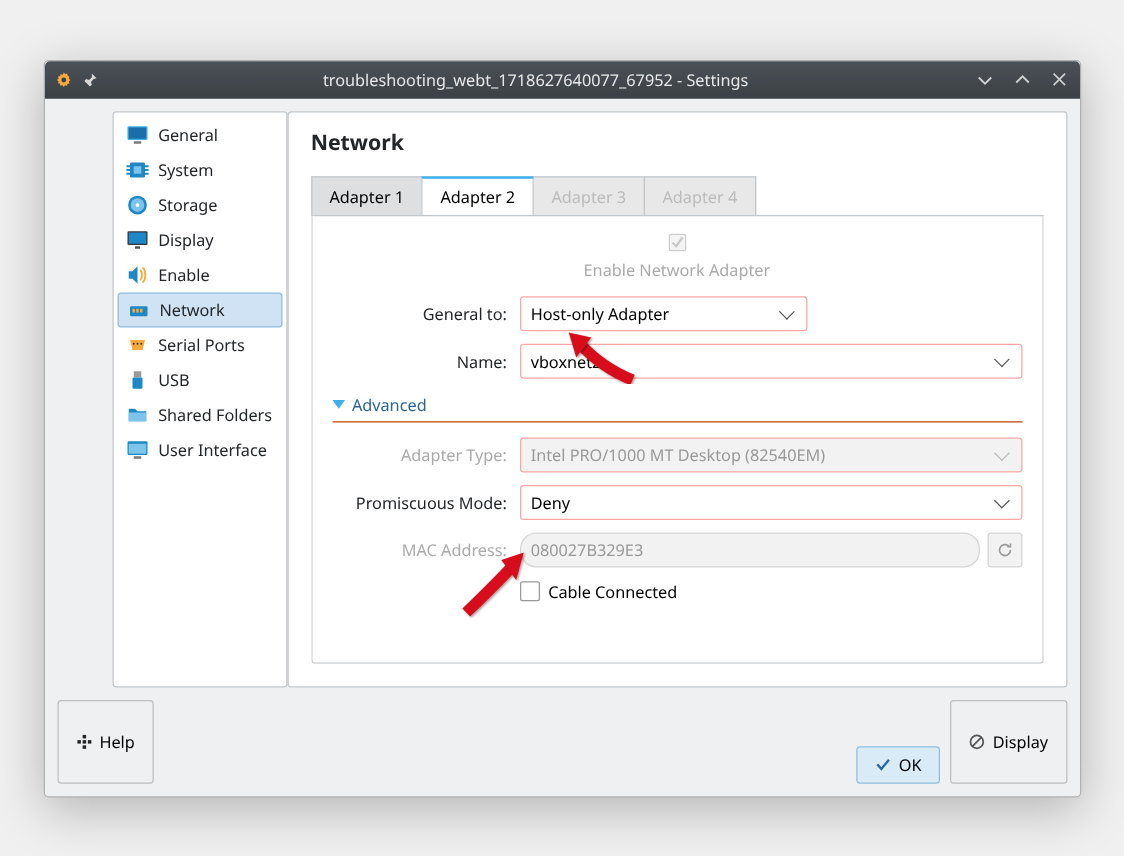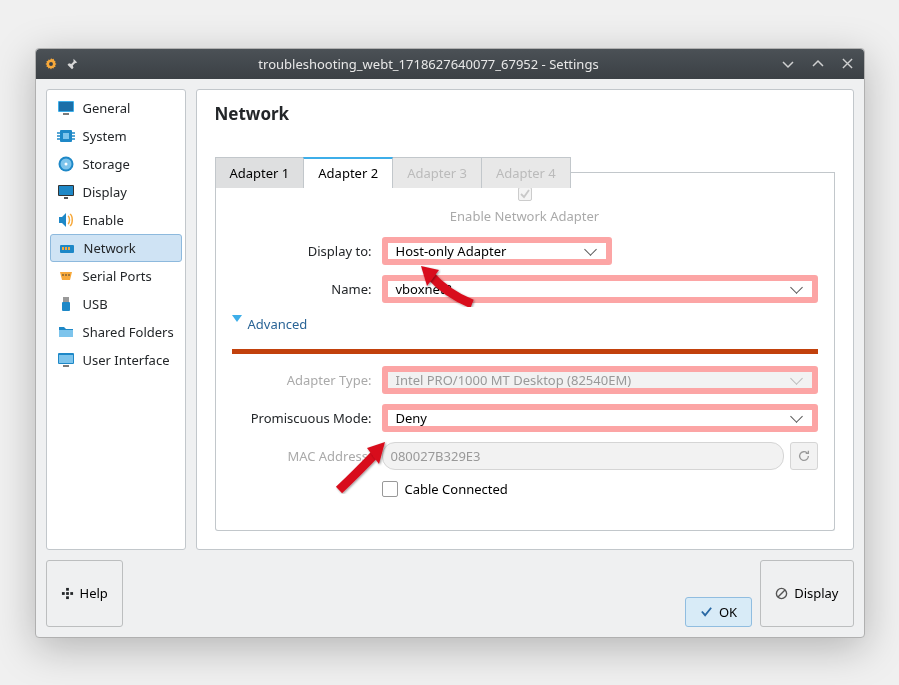--- a/index.html
+++ b/index.html
@@ -6,54 +6,54 @@
   body { font-family: "Noto Sans", "Segoe UI", Arial, sans-serif; font-size: 13px; background: #f0f0f0; display: flex; align-items: center; justify-content: center; height: 100vh; }
   .window { width: 830px; height: 590px; background: #eff0f1; border: 1px solid #b0b0b0; border-radius: 4px; box-shadow: 0 10px 40px rgba(0,0,0,0.25); display: flex; flex-direction: column; position: relative; }
 
   .titlebar { background: linear-gradient(#4b5156, #3b4045); color: #e8e8e8; height: 30px; display: flex; align-items: center; padding: 0 8px; border-radius: 4px 4px 0 0; }
   .titlebar .gear { width: 14px; height: 14px; margin-right: 8px; }
   .titlebar .pin { margin-right: 8px; display:flex; align-items:center; }
   .titlebar .title { flex: 1; text-align: center; font-size: 13px; }
   .titlebar .winbtns { display: flex; gap: 14px; margin-left: 8px; }
   .titlebar .winbtn { width: 16px; height: 16px; display: flex; align-items: center; justify-content: center; cursor: pointer; opacity: 0.85; }
 
-  .body { flex: 1; display: flex; padding: 10px; gap: 10px; min-height: 0; }
+  .body { flex: 1; display: flex; padding: 10px; min-height: 0; margin-left: 44px; }
 
   .sidebar { width: 140px; background: #fff; border: 1px solid #c2c7cb; border-radius: 3px; padding: 4px 0; overflow-y: auto; }
   .sidebar-item { display: flex; align-items: center; gap: 8px; padding: 5px 10px; cursor: pointer; color: #232629; }
   .sidebar-item.selected { background: #cfe3f4; border: 1px solid #8db9dd; border-radius: 3px; margin: 0 3px; padding: 4px 7px; }
   .sidebar-item .sb-icon { width: 18px; height: 18px; display: flex; align-items: center; justify-content: center; }
   .sidebar-item span { font-size: 13px; }
 
   .main { flex: 1; background: #fff; border: 1px solid #c2c7cb; border-radius: 3px; padding: 12px 18px 18px; display: flex; flex-direction: column; position: relative; }
   .main h1 { font-size: 17px; font-weight: bold; margin-bottom: 16px; color: #232629; }
 
   .tabs { display: flex; border-bottom: 1px solid #c2c7cb; }
-  .tab { padding: 6px 14px; background: #dedfe0; border: 1px solid #c2c7cb; border-bottom: none; margin-right: -1px; font-size: 13px; cursor: pointer; position: relative; top: 16px; }
+  .tab { padding: 6px 14px; background: #dedfe0; border: 1px solid #c2c7cb; border-bottom: none; margin-right: -1px; font-size: 13px; cursor: pointer; position: relative; top: 0; }
   .tab.active { background: #fff; border-top: 2px solid #3daee9; padding-top: 5px; z-index: 2; }
   .tab.disabled { color: #bbb; background: #e8e8e8; cursor: default; }
 
   .tabcontent { border: 1px solid #c2c7cb; border-top: none; padding: 14px 16px 20px; flex: 1; border-radius: 0 0 3px 3px; }
 
   .checkline { display: flex; align-items: center; gap: 6px; margin-bottom: 12px; color: #aaa; flex-direction: column; }
   .chk-disabled { width: 14px; height: 14px; border: 1px solid #ccc; border-radius: 2px; display: flex; align-items: center; justify-content: center; background: #f4f4f4; }
   .chk-disabled svg { opacity: 0.4; }
 
   .formrow { display: flex; align-items: center; margin-bottom: 10px; }
   .formrow label { width: 150px; text-align: right; padding-right: 10px; font-size: 13px; color: #232629; }
   .formrow label.disabled { color: #aaa; }
-  .select { display: flex; align-items: center; justify-content: space-between; border: 6px solid #fca5a5; border-radius: 3px; background: #fff; padding: 4px 8px; height: 28px; cursor: pointer; font-size: 13px; }
+  .select { display: flex; align-items: center; justify-content: space-between; border: 1px solid #fca5a5; border-radius: 3px; background: #fff; padding: 4px 8px; height: 28px; cursor: pointer; font-size: 13px; }
   .select.small { width: 230px; flex: 0 0 230px; }
   .select.disabled { background: #f2f2f2; color: #999; cursor: default; }
   .input-disabled { flex: 1; display: flex; align-items: center; border: 1px solid #d5d5d5; border-radius: 13px; background: #f2f2f2; padding: 4px 8px; height: 28px; color: #999; font-size: 13px; }
   .chev { width: 9px; height: 9px; border-right: 1.5px solid #555; border-bottom: 1.5px solid #555; transform: rotate(45deg); margin-right: 3px; margin-top: -3px; }
   .select.disabled .chev { border-color: #bbb; }
   .refresh-btn { width: 28px; height: 28px; margin-left: 6px; display:flex; align-items:center; justify-content:center; border:1px solid #d5d5d5; border-radius:3px; background:#f2f2f2; }
 
-  .advanced-header { display: flex; gap: 6px; color: #2a6496; font-size: 13px; border-bottom: 5px solid #c2410c; padding-bottom: 16px; margin: 12px 0 12px; cursor: pointer; }
+  .advanced-header { display: flex; align-items: center; gap: 6px; color: #2a6496; font-size: 13px; border-bottom: 1px solid #c2410c; padding-bottom: 4px; margin: 12px 0 12px; cursor: pointer; }
   .tri-open { width: 0; height: 0; border-left: 5px solid transparent; border-right: 5px solid transparent; border-top: 7px solid #3daee9; }
 
   .chkbox { width: 16px; height: 16px; border: 1px solid #999; border-radius: 2px; background: #fff; cursor: pointer; }
 
   .footer { display: flex; justify-content: space-between; padding: 0 10px 10px; }
   .btn { display: flex; align-items: center; gap: 6px; padding: 5px 14px; border: 1px solid #bcbebf; border-radius: 3px; background: #eff0f1; cursor: pointer; font-size: 13px; }
   .btn.primary { background: #d8ebf7; border-color: #90bde0; margin-top: 37px; }
   .footer-right { display: flex; gap: 8px; }
 
   .arrow { position: absolute; pointer-events: none; z-index: 10; }
@@ -220,21 +220,21 @@
         <div class="checkline">
           <div class="chk-disabled">
             <svg width="10" height="10" viewBox="0 0 10 10">
                 <path stroke="#888" stroke-width="1.8" fill="none" d="M1 5l3 3 5-7"></path>
               </svg>
           </div>
           <span>Enable Network Adapter</span>
         </div>
 
         <div class="formrow">
-          <label>Display to:</label>
+          <label>General to:</label>
           <div class="select small">
             <span>Host-only Adapter</span>
             <div class="chev"></div>
           </div>
         </div>
 
         <div class="formrow">
           <label>Name:</label>
           <div class="select" style="flex:1">
             <span>vboxnet2</span>

